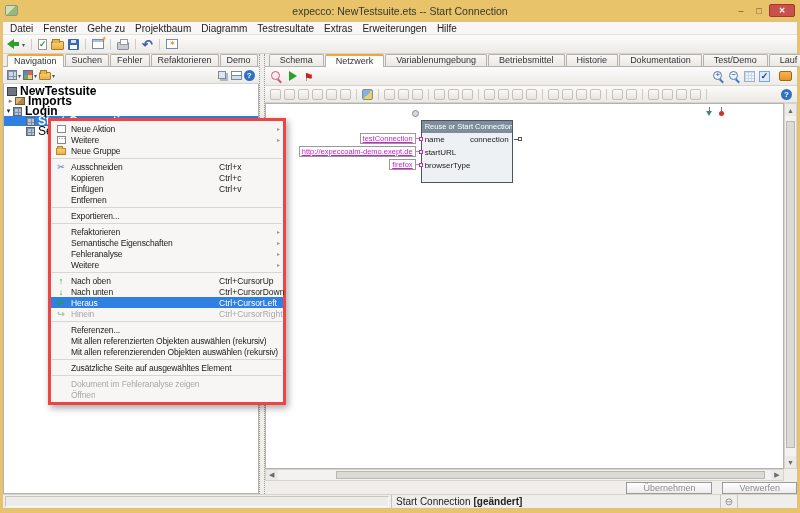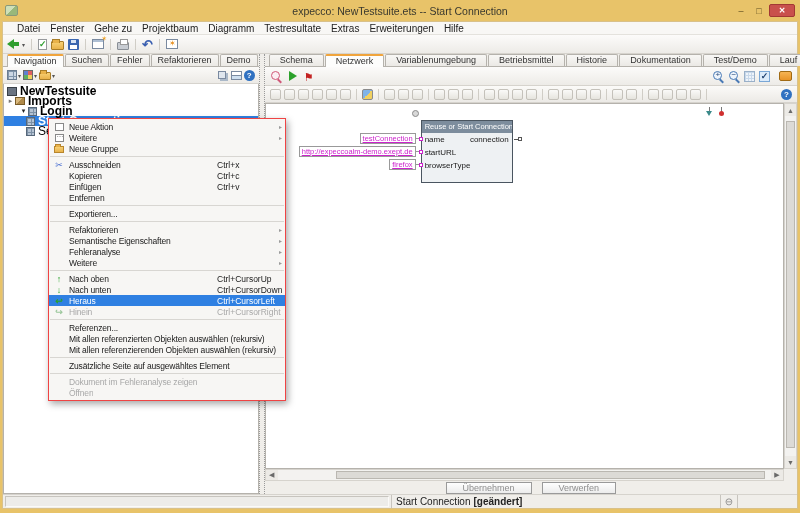--- a/index.html
+++ b/index.html
@@ -10,21 +10,21 @@
   .titlebar { height:21px; display:flex; align-items:center; padding:0 3px; position:relative; flex:0 0 21px; }
   .app-logo { width:13px; height:11px; border:1px solid #8a9a7a; background:linear-gradient(135deg,#cfe0b8 50%,#9ab87a 50%); border-radius:2px; }
   .title-text { position:absolute; left:0; right:0; text-align:center; font-size:10.5px; color:#39382e; }
   .win-controls { margin-left:auto; display:flex; gap:2px; z-index:2; align-items:center; }
   .ctrl { width:16px; height:13px; display:flex; align-items:center; justify-content:center; font-size:9px; color:#5c4c1e; }
   .ctrl.close { width:26px; background:#c9504c; border:1px solid #a23834; border-radius:2px; color:#fff; font-weight:bold; font-size:8px; }
 
   
   .app { flex:1; background:#f0eeea; display:flex; flex-direction:column; min-height:0; border:1px solid #d9c18a; }
 
-  .menubar { flex:0 0 13px; background:#f8f7f5; display:flex; align-items:center; padding-left:9px; border-bottom:1px solid #e4e2dd; }
+  .menubar { flex:0 0 13px; background:#f8f7f5; display:flex; align-items:center; padding-left:2px; border-bottom:1px solid #e4e2dd; }
   .menu-item { font-size:10px; color:#222; padding:0 5px; white-space:nowrap; }
 
   .toolbar { flex:0 0 15px; background:linear-gradient(#fcfbfa,#edebe7); border-bottom:1px solid #d6d3cd; display:flex; align-items:center; padding:0 4px; gap:4px; }
   .tsep { width:1px; height:11px; background:#d0cdc6; margin:0 2px; flex:0 0 1px; }
   .caret { font-size:6px; color:#555; margin-left:1px; }
 
   
   .tbicon { display:inline-flex; align-items:center; justify-content:center; }
   .tb-back { position:relative; width:14px; height:12px; }
   .tb-back::before { content:''; position:absolute; left:0; top:1px; border-top:5px solid transparent; border-bottom:5px solid transparent; border-right:7px solid #2f9e2f; }
@@ -123,33 +123,33 @@
 
   
   .vscroll { flex:0 0 13px; display:flex; flex-direction:column; background:#f3f2f0; border:1px solid #d6d3cd; }
   .hscroll { flex:0 0 12px; display:flex; background:#f3f2f0; border:1px solid #d6d3cd; margin-right:13px; }
   .sbtn { flex:0 0 12px; display:flex; align-items:center; justify-content:center; font-size:7px; color:#6a6a6a; background:#eceae6; }
   .vtrack { flex:1; position:relative; }
   .vthumb { position:absolute; left:1px; right:1px; top:5px; bottom:8px; background:#dcdad6; border:1px solid #bab7b1; }
   .htrack { flex:1; position:relative; }
   .hthumb { position:absolute; top:1px; bottom:1px; left:58px; right:6px; background:#dcdad6; border:1px solid #bab7b1; }
 
-  .btn-row { flex:0 0 13px; display:flex; justify-content:center; align-items:center; gap:10px; background:#f0eeea; }
+  .btn-row { flex:0 0 13px; display:flex; justify-content:flex-end; align-items:center; gap:10px; background:#f0eeea; }
   .btn { font-size:9px; color:#8f8f8f; background:linear-gradient(#fefefe,#ececec); border:1px solid #9a9a9a; padding:0 16px; height:12px; line-height:10px; }
 
   
   .statusbar { flex:0 0 14px; display:flex; align-items:stretch; background:#f0eeea; border-top:1px solid #d6d3cd; }
   .status-empty { flex:0 0 384px; margin:1px 2px; background:#edece9; border:1px solid; border-color:#c7c4be #fbfaf8 #fbfaf8 #c7c4be; }
   .status-main { flex:1; display:flex; align-items:center; padding-left:4px; border-left:1px solid #c7c4be; font-size:10px; color:#222; white-space:nowrap; overflow:hidden; }
   .status-state { font-weight:bold; margin-left:3px; }
   .status-icon-cell { flex:0 0 17px; border-left:1px solid #c7c4be; display:flex; align-items:center; justify-content:center; color:#8a8a8a; font-size:10px; }
   .status-end { flex:0 0 60px; border-left:1px solid #c7c4be; }
 
   
-  .ctx { position:absolute; left:48px; top:118px; width:238px; background:#f7f6f4; border:1px solid #ef4444; box-shadow:2px 3px 7px rgba(0,0,0,.35); z-index:10; padding:2px 0; }
+  .ctx { position:absolute; left:48px; top:118px; width:238px; background:#f7f6f4; border:3px solid #ef4444; box-shadow:2px 3px 7px rgba(0,0,0,.35); z-index:10; padding:2px 0; }
   .ctx-row { height:11px; display:flex; align-items:center; position:relative; padding-left:20px; }
   .ctx-icon { position:absolute; left:3px; width:14px; text-align:center; display:flex; justify-content:center; align-items:center; height:11px; }
   .ctx-label { font-size:8.5px; letter-spacing:-0.15px; white-space:nowrap; color:#1a1a1a; overflow:hidden; }
   .ctx-shortcut { position:absolute; left:168px; font-size:8.5px; color:#1a1a1a; white-space:nowrap; }
   .ctx-sub { position:absolute; right:3px; font-size:6px; color:#9a9a9a; }
   .ctx-row.hl { background:#2f80e2; }
   .ctx-row.hl .ctx-label, .ctx-row.hl .ctx-shortcut { color:#fff; }
   .ctx-row.disabled .ctx-label, .ctx-row.disabled .ctx-shortcut { color:#a8a8a8; }
   .ctx-sep { height:1px; background:#d8d6d2; margin:2px 1px; }
   .mi-new-action { width:9px; height:8px; background:#fff; border:1px solid #888; }
@@ -261,21 +261,21 @@
         <div class="tree" id="tree">
             <div class="tree-row" style="padding-left: 3px;">
               <span class="t-ico t-suite"></span>
               <span class="t-label b">NewTestsuite</span>
             </div>
             <div class="tree-row" style="padding-left: 2px;">
               <span class="t-arrow">▸</span>
               <span class="t-ico t-imports"></span>
               <span class="t-label b">Imports</span>
             </div>
-            <div class="tree-row" style="padding-left: 15px;">
+            <div class="tree-row" style="padding-left: 0;">
               <span class="t-arrow exp">▾</span>
               <span class="t-ico t-block"></span>
               <span class="t-label b">Login</span>
             </div>
             <div class="tree-row selected" style="padding-left: 22px;">
               <span class="t-ico t-block"></span>
               <span class="t-label b">Start Connection</span>
             </div>
             <div class="tree-row" style="padding-left: 22px;">
               <span class="t-ico t-block"></span>

